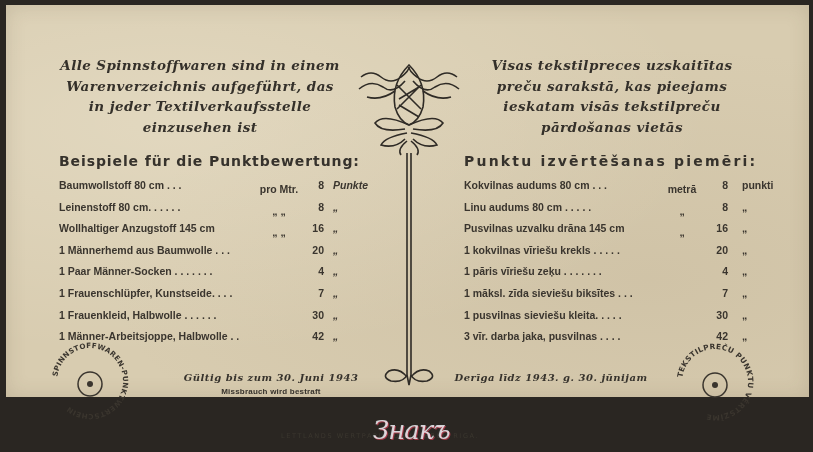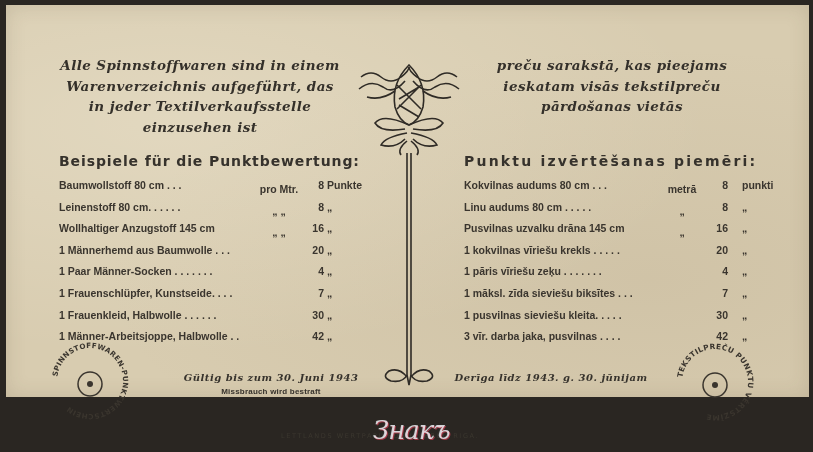--- a/index.html
+++ b/index.html
@@ -52,21 +52,21 @@
       font-family: "Liberation Sans", sans-serif;
       font-weight: bold; font-size: 10.5px;
       color: #3a352e; white-space: nowrap;
     }
     .row .item { position: absolute; left: 0; top: 3px; }
     .row .unit { position: absolute; top: 7px; width: 60px; text-align: center; }
     .row .pts  { position: absolute; top: 3px; width: 24px; text-align: right; }
     .row .lbl  { position: absolute; top: 3px; }
     .left .row .unit { left: 190px; }
     .left .row .pts  { left: 241px; }
-    .left .row .lbl  { left: 268px; }
+    .left .row .lbl  { left: 274px; font-style: italic; }
     .right .row .unit { left: 188px; }
     .right .row .pts  { left: 240px; }
     .right .row .lbl  { left: 266px; margin-left: 12px; }
 
     .validity {
       position: absolute; top: 367px;
       text-align: center; width: 250px;
       color: #36322c;
     }
     .validity .main {
@@ -182,20 +182,21 @@
       <path d="M58 76 q-22 4 -26 12 q14 4 24 -6 M62 76 q22 4 26 12 q-14 4 -24 -6"></path>
       <path d="M58 84 q-10 8 -6 14 M62 84 q10 8 6 14"></path>
       <path d="M58 96 L58 318 M62 96 L62 318"></path>
       <path d="M58 318 q-4 8 -16 6 q-10 -4 -2 -10 q10 -4 18 6 M62 318 q4 8 16 6 q10 -4 2 -10 q-10 -4 -18 6"></path>
       <path d="M58 318 l2 10 l2 -10"></path>
     </g>
   </svg>
 
   <div class="col right">
     <div class="intro">
+      <div>Visas tekstilpreces uzskaitītas</div>
       <div>preču sarakstā, kas pieejams</div>
       <div>ieskatam visās tekstilpreču</div>
       <div>pārdošanas vietās</div>
     </div>
     <div class="heading">Punktu izvērtēšanas piemēri:</div>
     <div class="rows">
       <div class="row">
           <span class="item">Kokvilnas audums 80 cm  .  .  .</span>
           <span class="unit">metrā</span>
           <span class="pts">8</span>

